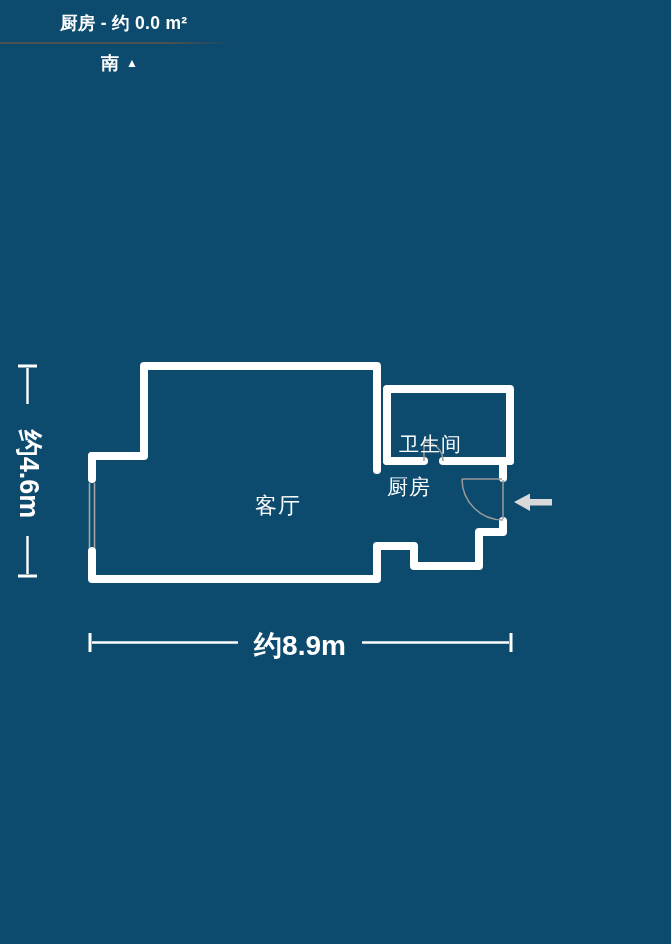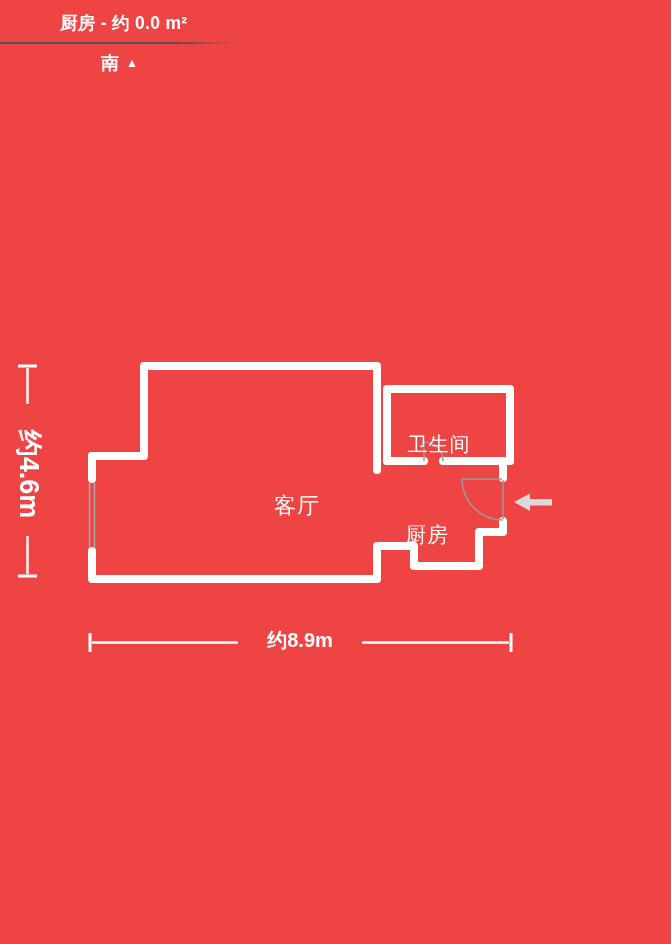--- a/index.html
+++ b/index.html
@@ -1,45 +1,45 @@
 <!DOCTYPE html>
 <html><head>
 <meta charset="utf-8">
 <style>
   html,body{margin:0;padding:0;background:#000;}
   .screen{
-    position:relative;width:671px;height:944px;background:#ef4444;overflow:hidden;
+    position:relative;width:671px;height:944px;background:#0c4a6e;overflow:hidden;
     font-family:"Liberation Sans","DejaVu Sans",sans-serif;color:#fff;
   }
   .title{
     position:absolute;left:60px;top:11px;font-size:17.5px;font-weight:700;
     letter-spacing:.3px;white-space:nowrap;
   }
   .header-divider{
     position:absolute;left:0;top:42px;width:236px;height:1.5px;
     background:linear-gradient(to right,#4f4f4f 0%,#4f4f4f 72%,rgba(79,79,79,0) 100%);
   }
   .compass{
     position:absolute;left:101px;top:52px;height:22px;display:flex;
     align-items:center;gap:7px;
   }
   .compass .dir{font-size:18px;font-weight:700;line-height:22px;}
   .compass .tri{font-size:12px;line-height:22px;}
   .plan-svg{position:absolute;left:0;top:0;width:671px;height:944px;}
   .room-label{
-    position:absolute;text-align:center;color:#fff;font-weight:400;
+    position:absolute;text-align:left;color:#fff;font-weight:400;
     white-space:nowrap;letter-spacing:1px;
   }
   .lbl-living{left:255px;top:491px;width:84px;font-size:22px;}
   .lbl-bath{left:399px;top:431px;width:80px;font-size:20px;}
-  .lbl-kitchen{left:387px;top:521px;width:80px;font-size:21px;}
+  .lbl-kitchen{left:387px;top:473px;width:80px;font-size:21px;}
   .dim-label{
     position:absolute;color:#fff;font-weight:600;text-align:center;white-space:nowrap;
   }
-  .dim-h{left:240px;top:627px;width:120px;font-size:20px;}
+  .dim-h{left:240px;top:627px;width:120px;font-size:28px;}
   .dim-v{
     left:-31px;top:456px;width:120px;font-size:27px;
     transform:rotate(90deg);transform-origin:center center;
   }
 </style>
 </head>
 <body>
 
 <div class="screen">
 

